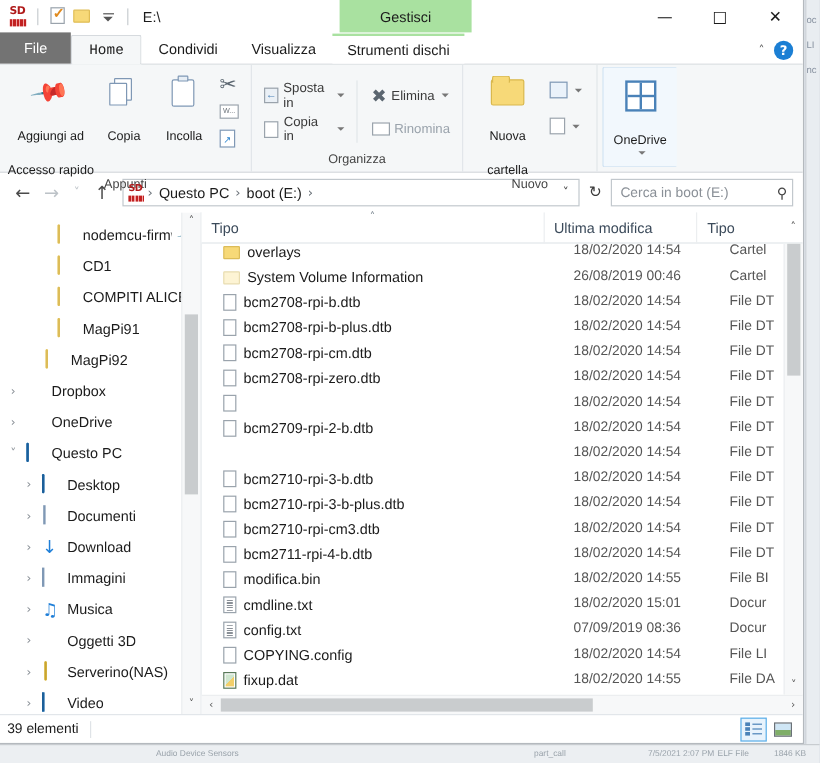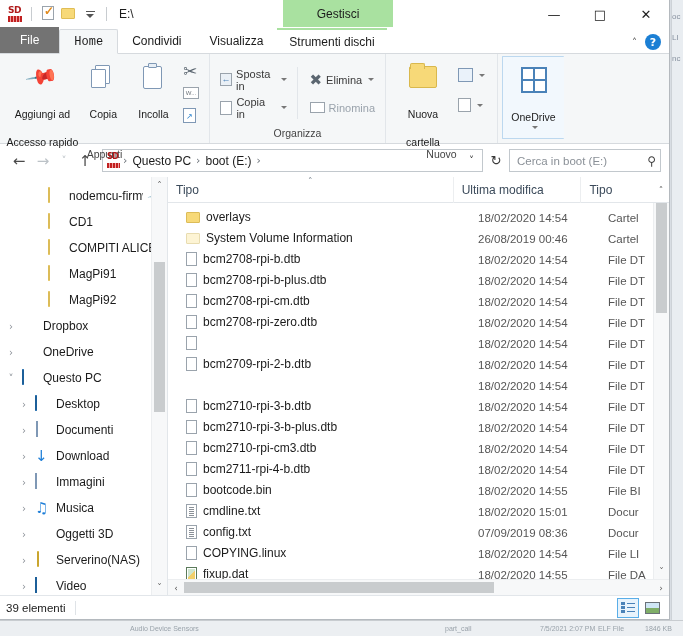--- a/index.html
+++ b/index.html
@@ -315,21 +315,21 @@
   }
   .colh { padding: 0 8px; height: 26px; display: flex; align-items: center; position: relative; }
   .colh + .colh { border-left: 1px solid #eceef0; }
   .sortmark {
     position: absolute; top: -1px; left: 50%; transform: translateX(-50%);
     font-size: 9px; color: #7b8690; font-family: "DejaVu Sans", sans-serif;
   }
   #filelist-wrap { flex: 1; position: relative; overflow: hidden; }
   #filelist { position: absolute; inset: 0 16px 0 0; overflow: hidden; }
   .frow {
-    height: 21px; display: flex; align-items: flex-end; font-size: 12px; color: #1b1b1b;
+    height: 21px; display: flex; align-items: flex-start; font-size: 12px; color: #1b1b1b;
     white-space: nowrap;
   }
   .fname { display: flex; align-items: center; gap: 6px; padding-left: 18px; }
   .fdate { position: absolute; left: 310px; color: #555; font-size: 11.5px; }
   .ftype { position: absolute; left: 440px; color: #555; font-size: 11.5px; }
   .frow { position: relative; }
   .fi-folder {
     width: 14px; height: 11px; background: #f7d978; border: 1px solid #dcbc58;
     border-radius: 1px; flex: none;
   }
@@ -601,21 +601,21 @@
           <div class="navrow" style="padding-left: 30px;">
             <span class="exp"></span>
             <span class="nico"><span class="ic-folder"></span></span>
             <span class="ntxt">COMPITI ALICE</span>
           </div>
           <div class="navrow" style="padding-left: 30px;">
             <span class="exp"></span>
             <span class="nico"><span class="ic-folder"></span></span>
             <span class="ntxt">MagPi91</span>
           </div>
-          <div class="navrow" style="padding-left: 30px;">
+          <div class="navrow" style="padding-left: 20px;">
             <span class="exp"></span>
             <span class="nico"><span class="ic-folder"></span></span>
             <span class="ntxt">MagPi92</span>
           </div>
           <div class="navrow" style="padding-left: 4px;">
             <span class="exp">›</span>
             <span class="nico"><span class="ic-dropbox"></span></span>
             <span class="ntxt">Dropbox</span>
           </div>
           <div class="navrow" style="padding-left: 4px;">
@@ -791,21 +791,21 @@
               <span class="fname">
                 <span class="fi-file"></span>
                 <span>bcm2711-rpi-4-b.dtb</span>
               </span>
               <span class="fdate">18/02/2020 14:54</span>
               <span class="ftype">File DT</span>
             </div>
             <div class="frow">
               <span class="fname">
                 <span class="fi-file"></span>
-                <span>bootcode.bin</span>
+                <span>modifica.bin</span>
               </span>
               <span class="fdate">18/02/2020 14:55</span>
               <span class="ftype">File BI</span>
             </div>
             <div class="frow">
               <span class="fname">
                 <span class="fi-file txt"></span>
                 <span>cmdline.txt</span>
               </span>
               <span class="fdate">18/02/2020 15:01</span>
@@ -815,21 +815,21 @@
               <span class="fname">
                 <span class="fi-file txt"></span>
                 <span>config.txt</span>
               </span>
               <span class="fdate">07/09/2019 08:36</span>
               <span class="ftype">Docur</span>
             </div>
             <div class="frow">
               <span class="fname">
                 <span class="fi-file"></span>
-                <span>COPYING.linux</span>
+                <span>COPYING.config</span>
               </span>
               <span class="fdate">18/02/2020 14:54</span>
               <span class="ftype">File LI</span>
             </div>
             <div class="frow">
               <span class="fname">
                 <span class="fi-file dat"></span>
                 <span>fixup.dat</span>
               </span>
               <span class="fdate">18/02/2020 14:55</span>

